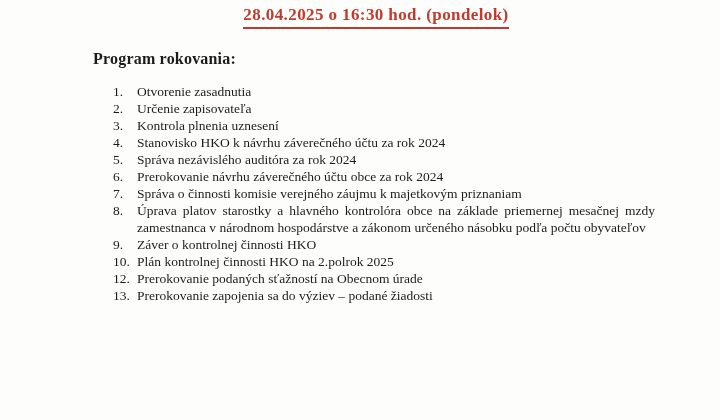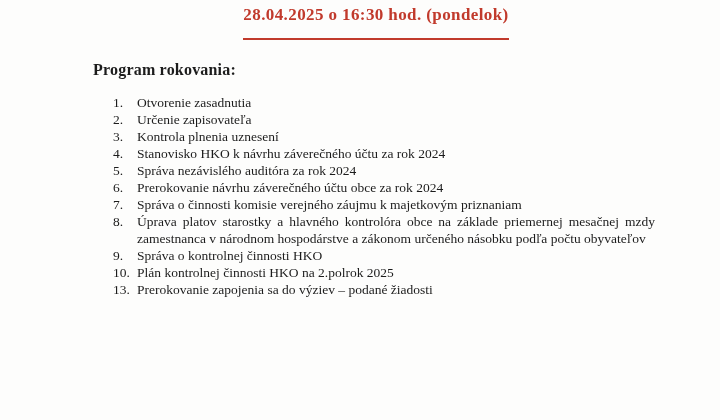--- a/index.html
+++ b/index.html
@@ -26,21 +26,21 @@
     position: relative;
     left: 16px;
   }
   .doc-header .date-line {
     display: inline-block;
     color: #c13a2c;
     font-weight: bold;
     font-size: 17px;
     letter-spacing: 0.4px;
     border-bottom: 2px solid #c13a2c;
-    padding-bottom: 13px;
+    padding-bottom: 2px;
   }
   .section-title {
     font-weight: bold;
     font-size: 16px;
     margin: 21px 0 0 93px;
     letter-spacing: 0.2px;
   }
   .agenda-list {
     margin: 15px 0 0 113px;
     width: 542px;
@@ -99,25 +99,29 @@
     <div class="agenda-row">
       <span class="item-number">7.</span>
       <span class="item-text">Správa o činnosti komisie verejného záujmu k majetkovým priznaniam</span>
     </div>
     <div class="agenda-row">
       <span class="item-number">8.</span>
       <span class="item-text">Úprava platov starostky a hlavného kontrolóra obce na základe priemernej mesačnej mzdy zamestnanca v národnom hospodárstve a zákonom určeného násobku podľa počtu obyvateľov</span>
     </div>
     <div class="agenda-row">
       <span class="item-number">9.</span>
-      <span class="item-text">Správa o kontrolnej činnosti HKO</span>
+      <span class="item-text">Záver o kontrolnej činnosti HKO</span>
     </div>
     <div class="agenda-row">
       <span class="item-number">10.</span>
       <span class="item-text">Plán kontrolnej činnosti HKO na 2.polrok 2025</span>
+    </div>
+    <div class="agenda-row">
+      <span class="item-number">12.</span>
+      <span class="item-text">Prerokovanie podaných sťažností na Obecnom úrade</span>
     </div>
     <div class="agenda-row">
       <span class="item-number">13.</span>
       <span class="item-text">Prerokovanie zapojenia sa do výziev – podané žiadosti</span>
     </div>
   </div>
 
 </div>
 
 </body></html>

